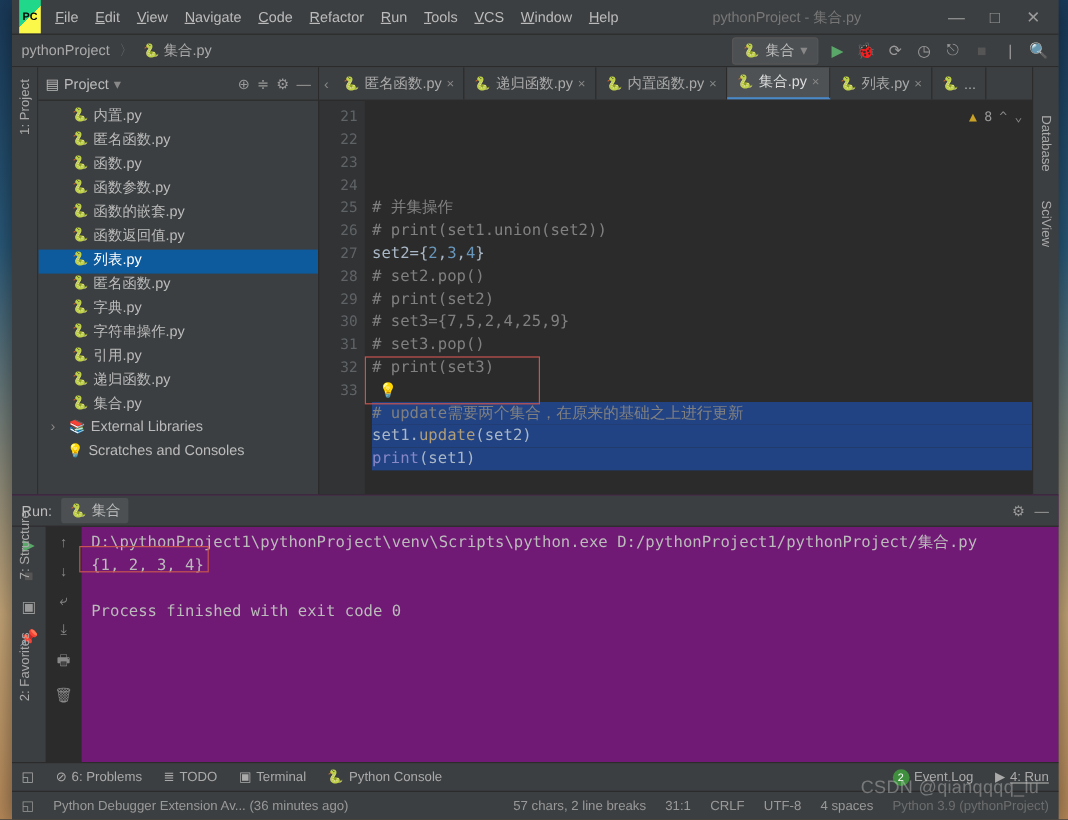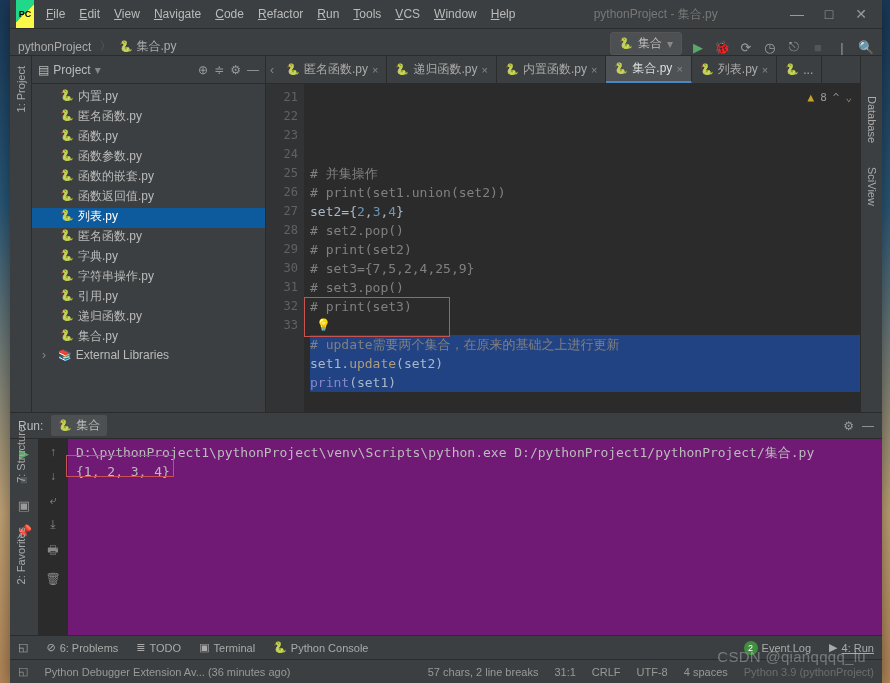--- a/index.html
+++ b/index.html
@@ -11,21 +11,21 @@
   .titlebar { display:flex; align-items:center; height:28px; background:#3c3f41; padding:0 6px; }
   .logo { width:18px; height:32px; background:linear-gradient(135deg,#21d789 50%,#fcf84a 50%); margin-right:6px; display:flex; align-items:center; justify-content:center; color:#000; font-weight:bold; font-size:9px; }
   .menu { display:flex; gap:2px; }
   .menu-item { padding:3px 6px; cursor:default; }
   .menu-item u { text-decoration: underline; }
   .win-title { flex:1; text-align:center; color:#777; font-size:12px; }
   .window-controls { display:flex; gap:18px; padding-right:8px; }
   .win-ctl { width:14px; height:14px; color:#9a9a9a; font-size:14px; display:flex; align-items:center; justify-content:center; cursor:default; }
 
   
-  .navbar { display:flex; align-items:flex-end; height:28px; background:#3c3f41; border-top:1px solid #2b2b2b; border-bottom:1px solid #2b2b2b; padding:0 8px; }
+  .navbar { display:flex; align-items:center; height:28px; background:#3c3f41; border-top:1px solid #2b2b2b; border-bottom:1px solid #2b2b2b; padding:0 8px; }
   .crumb { display:flex; align-items:center; gap:4px; }
   .crumb span { color:#aaa; }
   .crumb .sep { color:#666; margin:0 4px; }
   .navbar .spacer { flex:1; }
   .run-config { background:#4c5052; border:1px solid #555; border-radius:3px; padding:2px 8px; display:flex; align-items:center; gap:5px; }
   .toolbar-right { display:flex; gap:8px; align-items:center; margin-left:8px; }
   .tb-icon { width:16px; height:16px; display:flex; align-items:center; justify-content:center; cursor:default; font-size:13px; }
   .play-green { color:#59a869; }
   .bug-icon { color:#59a869; }
   .grey-icon { color:#9a9a9a; }
@@ -214,20 +214,24 @@
           </div>
           <div class="tree-item">
             <span class="py-icon"></span>
             <span>集合.py</span>
           </div>
           <div class="tree-item" style="padding-left: 10px;">
             <span class="chev">›</span>
             <span class="lib-icon"></span> 
             <span>External Libraries</span>
           </div>
+          <div class="tree-item" style="padding-left: 24px;">
+            <span class="scratch-icon"></span> 
+            <span>Scratches and Consoles</span>
+          </div>
         </div>
     </div>
 
     <div class="editor-area">
       <div class="tabs" id="tabs">
         <span class="arrow">‹</span>
       <div class="tab">
             <span class="py-icon"></span>
             <span>匿名函数.py</span>
             <span class="close">×</span>
@@ -309,21 +313,21 @@
         <span class="tb-icon grey-icon">📌</span>
       </div>
       <div class="run-left2">
         <span>↑</span>
         <span>↓</span>
         <span>⤶</span>
         <span>⤓</span>
         <span>🖶</span>
         <span>🗑</span>
       </div>
-      <div class="console" id="console"><div>D:\pythonProject1\pythonProject\venv\Scripts\python.exe D:/pythonProject1/pythonProject/集合.py</div><div>{1, 2, 3, 4}</div><div>&nbsp;</div><div class="red-box" style="left: -2px; top: 16px; width: 108px; height: 22px;"></div></div>
+      <div class="console" id="console"><div>D:\pythonProject1\pythonProject\venv\Scripts\python.exe D:/pythonProject1/pythonProject/集合.py</div><div>{1, 2, 3, 4}</div><div>&nbsp;</div><div>Process finished with exit code 0</div><div class="red-box" style="left: -2px; top: 16px; width: 108px; height: 22px;"></div></div>
     </div>
   </div>
 
   <div style="position:absolute;left:0;top:420px;width:22px;display:flex;flex-direction:column;align-items:center;gap:32px;">
      <div class="rail-label" style="writing-mode:vertical-rl;transform:rotate(180deg);">7: Structure</div>
      <div class="rail-label" style="writing-mode:vertical-rl;transform:rotate(180deg);">2: Favorites</div>
   </div>
 
   <div class="tool-strip">
     <span class="item">◱</span>

